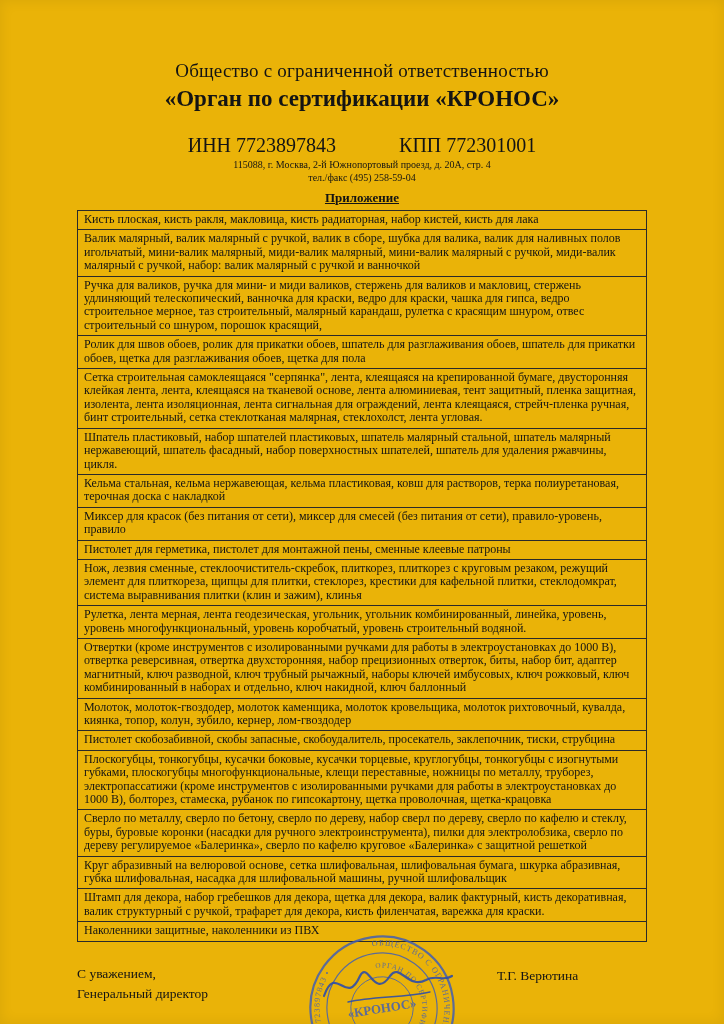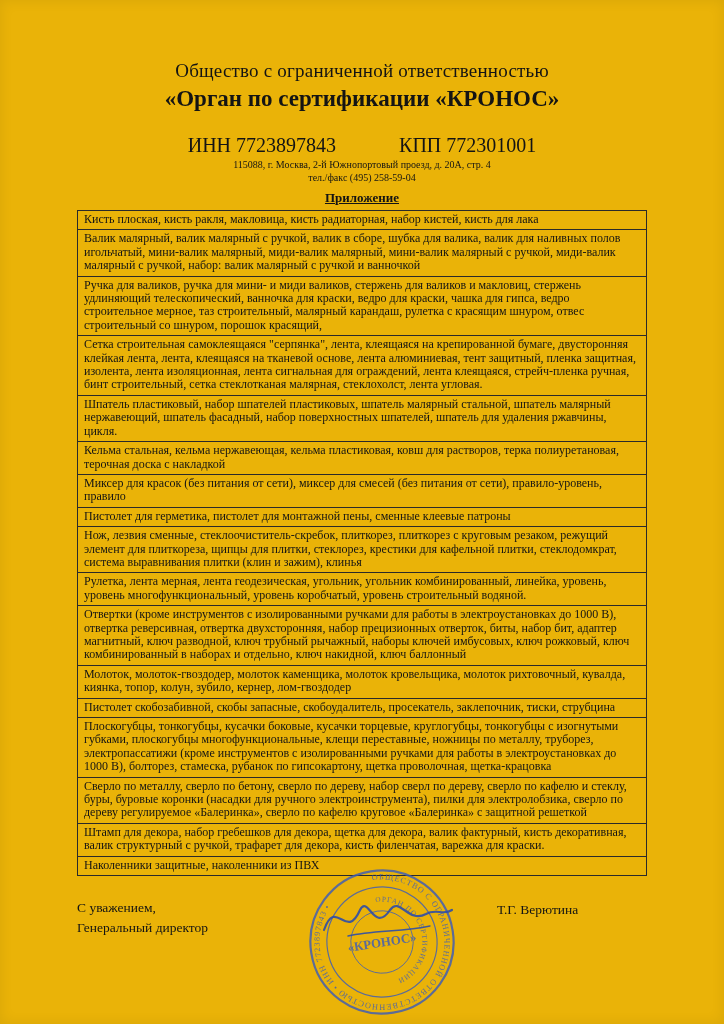--- a/index.html
+++ b/index.html
@@ -63,32 +63,34 @@
       </div>
       <div class="addr">115088, г. Москва, 2-й Южнопортовый проезд, д. 20А, стр. 4</div>
       <div class="phone">тел./факс (495) 258-59-04</div>
       <div class="title">Приложение</div>
     </div>
 
     <div class="tbl">
       <div class="row">Кисть плоская, кисть ракля, макловица, кисть радиаторная, набор кистей, кисть для лака</div>
       <div class="row">Валик малярный, валик малярный с ручкой, валик в сборе, шубка для валика, валик для наливных полов игольчатый, мини-валик малярный, миди-валик малярный, мини-валик малярный с ручкой, миди-валик малярный с ручкой, набор: валик малярный с ручкой и ванночкой</div>
       <div class="row">Ручка для валиков, ручка для мини- и миди валиков, стержень для валиков и макловиц, стержень удлиняющий телескопический, ванночка для краски, ведро для краски, чашка для гипса, ведро строительное мерное, таз строительный, малярный карандаш, рулетка с красящим шнуром, отвес строительный со шнуром, порошок красящий,</div>
+      <div class="row">Ролик для швов обоев, ролик для прикатки обоев, шпатель для разглаживания обоев, шпатель для прикатки обоев, щетка для разглаживания обоев, щетка для пола</div>
       <div class="row">Сетка строительная самоклеящаяся "серпянка", лента, клеящаяся на крепированной бумаге, двусторонняя клейкая лента, лента, клеящаяся на тканевой основе, лента алюминиевая, тент защитный, пленка защитная, изолента, лента изоляционная, лента сигнальная для ограждений, лента клеящаяся, стрейч-пленка ручная, бинт строительный, сетка стеклотканая малярная, стеклохолст, лента угловая.</div>
       <div class="row">Шпатель пластиковый, набор шпателей пластиковых, шпатель малярный стальной, шпатель малярный нержавеющий, шпатель фасадный, набор поверхностных шпателей, шпатель для удаления ржавчины, цикля.</div>
       <div class="row">Кельма стальная, кельма нержавеющая, кельма пластиковая, ковш для растворов, терка полиуретановая, терочная доска с накладкой</div>
       <div class="row">Миксер для красок (без питания от сети), миксер для смесей (без питания от сети), правило-уровень, правило</div>
       <div class="row">Пистолет для герметика, пистолет для монтажной пены, сменные клеевые патроны</div>
       <div class="row">Нож, лезвия сменные, стеклоочиститель-скребок, плиткорез, плиткорез с круговым резаком, режущий элемент для плиткореза, щипцы для плитки, стеклорез, крестики для кафельной плитки, стеклодомкрат, система выравнивания плитки (клин и зажим), клинья</div>
       <div class="row">Рулетка, лента мерная, лента геодезическая, угольник, угольник комбинированный, линейка, уровень, уровень многофункциональный, уровень коробчатый, уровень строительный водяной.</div>
       <div class="row">Отвертки (кроме инструментов с изолированными ручками для работы в электроустановках до 1000 В), отвертка реверсивная, отвертка двухсторонняя, набор прецизионных отверток, биты, набор бит, адаптер магнитный, ключ разводной, ключ трубный рычажный, наборы ключей имбусовых, ключ рожковый, ключ комбинированный в наборах и отдельно, ключ накидной, ключ баллонный</div>
       <div class="row">Молоток, молоток-гвоздодер, молоток каменщика, молоток кровельщика, молоток рихтовочный, кувалда, киянка, топор, колун, зубило, кернер, лом-гвоздодер</div>
       <div class="row">Пистолет скобозабивной, скобы запасные, скобоудалитель, просекатель, заклепочник, тиски, струбцина</div>
       <div class="row">Плоскогубцы, тонкогубцы, кусачки боковые, кусачки торцевые, круглогубцы, тонкогубцы с изогнутыми губками, плоскогубцы многофункциональные, клещи переставные, ножницы по металлу, труборез, электропассатижи (кроме инструментов с изолированными ручками для работы в электроустановках до 1000 В), болторез, стамеска, рубанок по гипсокартону, щетка проволочная, щетка-крацовка</div>
       <div class="row">Сверло по металлу, сверло по бетону, сверло по дереву, набор сверл по дереву, сверло по кафелю и стеклу, буры, буровые коронки (насадки для ручного электроинструмента), пилки для электролобзика, сверло по дереву регулируемое «Балеринка», сверло по кафелю круговое «Балеринка» с защитной решеткой</div>
+      <div class="row">Круг абразивный на велюровой основе, сетка шлифовальная, шлифовальная бумага, шкурка абразивная, губка шлифовальная, насадка для шлифовальной машины, ручной шлифовальщик</div>
       <div class="row">Штамп для декора, набор гребешков для декора, щетка для декора, валик фактурный, кисть декоративная, валик структурный с ручкой, трафарет для декора, кисть филенчатая, варежка для краски.</div>
       <div class="row">Наколенники защитные, наколенники из ПВХ</div>
     </div>
 
     <div class="sig">
       <div class="sig-left">
         <div>С уважением,</div>
         <div>Генеральный директор</div>
 
       </div>

